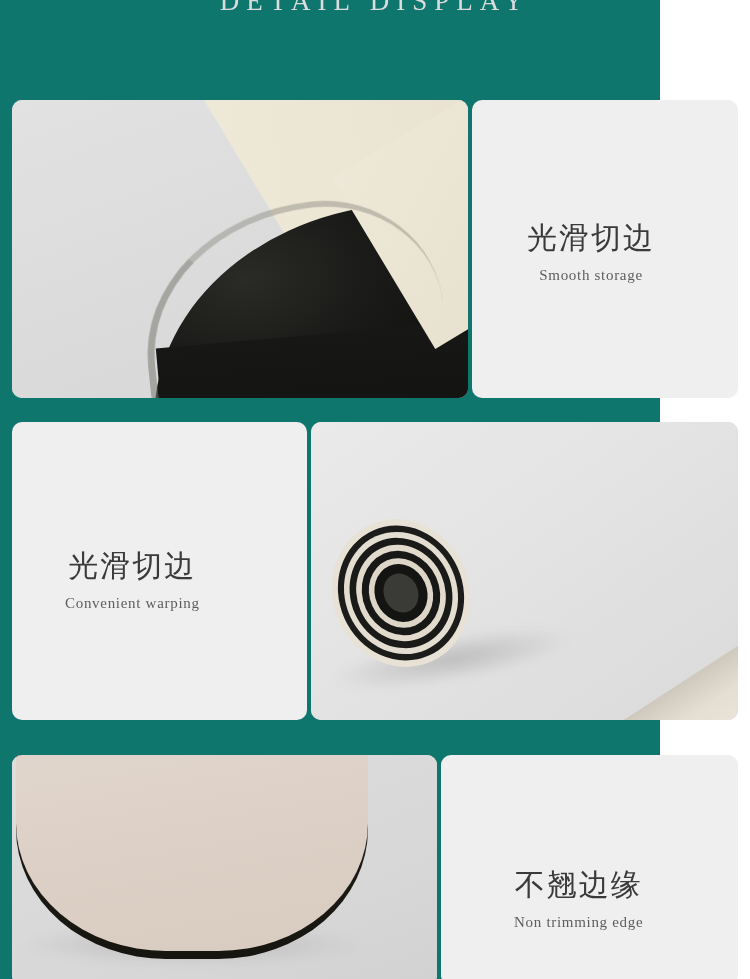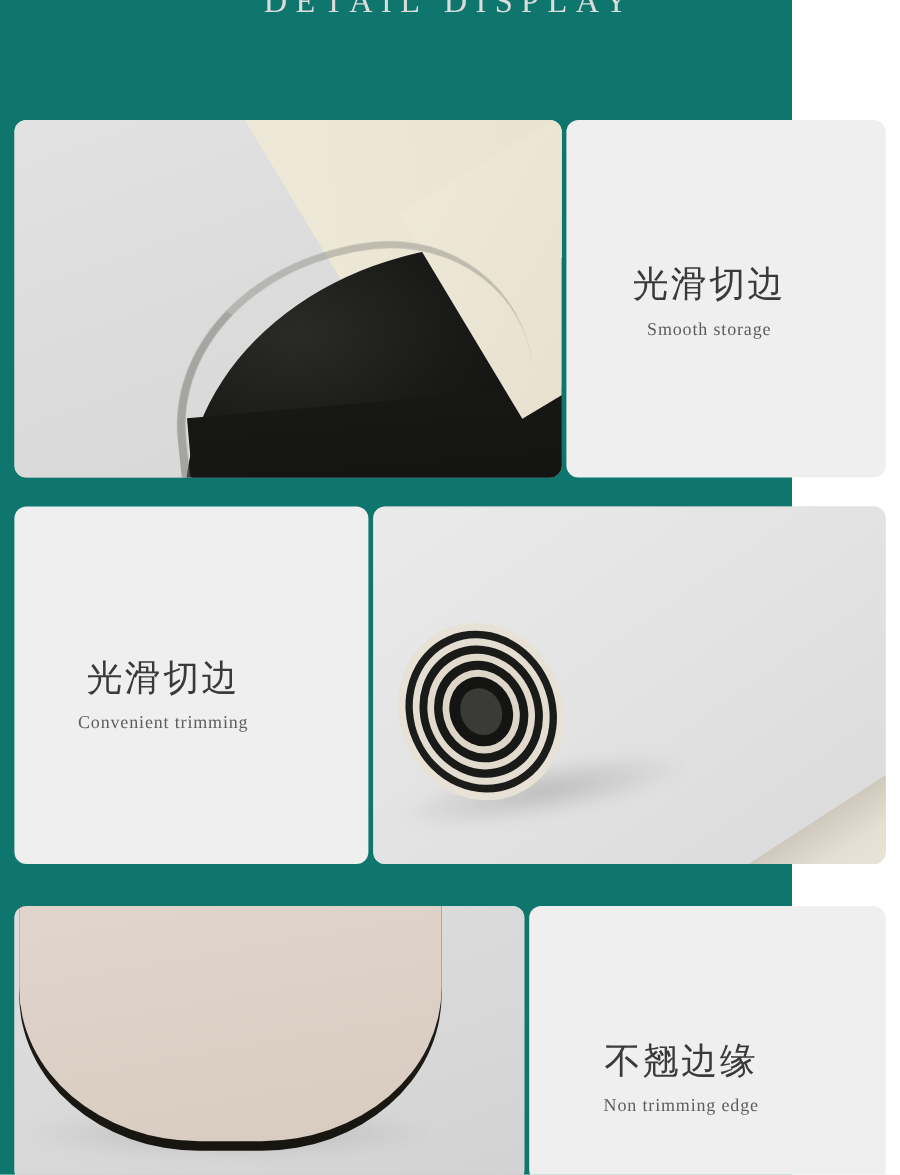--- a/index.html
+++ b/index.html
@@ -204,21 +204,21 @@
       </div>
     </div>
 
   </div>
 
   <div class="card" id="card2">
 
     <div class="text-panel">
       <div class="text-inner" style="left:53px; top:126px;">
         <div class="cn">光滑切边</div>
-        <div class="en">Convenient trimming</div>
+        <div class="en">Convenient warping</div>
       </div>
     </div>
 
     <div class="photo-panel">
       <div class="c2-bg"></div>
       <div class="c2-shadow"></div>
       <div class="c2-body"></div>
       <div class="c2-face">
         <div class="ring r1"></div>
         <div class="ring r2"></div>
@@ -237,21 +237,21 @@
   <div class="card" id="card3">
 
     <div class="photo-panel">
       <div class="c3-bg"></div>
       <div class="c3-shadow"></div>
       <div class="c3-dark"></div>
       <div class="c3-top"></div>
     </div>
 
     <div class="text-panel">
-      <div class="text-inner" style="left:62px; top:112px;">
+      <div class="text-inner" style="left:73px; top:112px;">
         <div class="cn">不翘边缘</div>
         <div class="en">Non trimming edge</div>
       </div>
     </div>
 
   </div>
 
 </div>
 
 </body></html>

